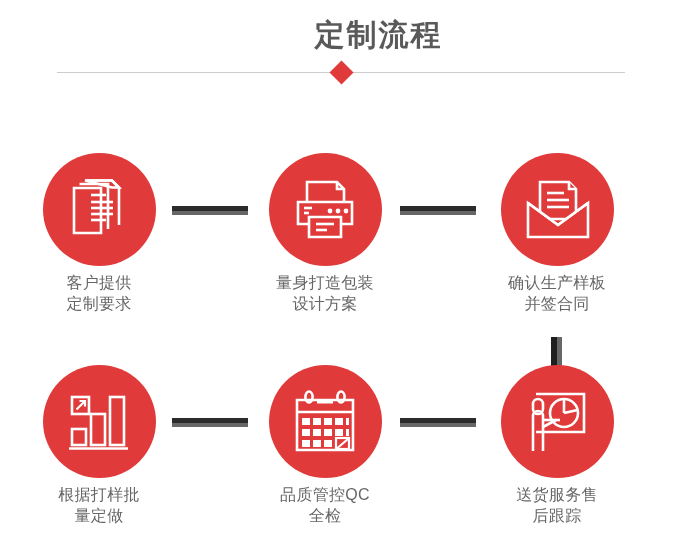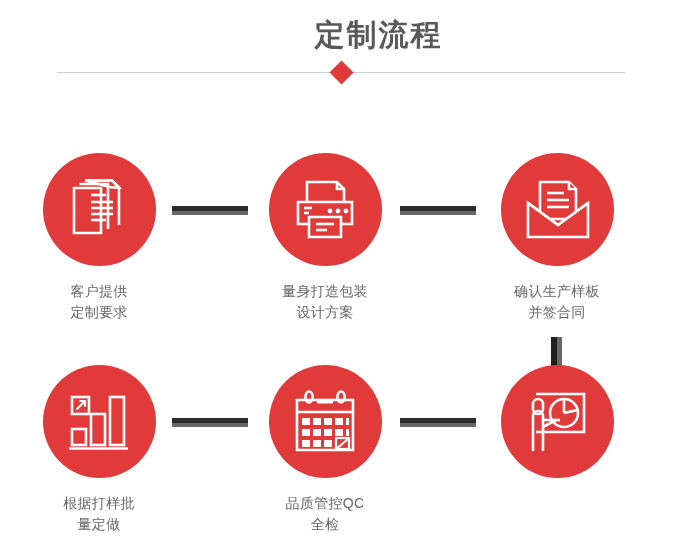--- a/index.html
+++ b/index.html
@@ -101,23 +101,23 @@
     border-radius: 50%;
     background: #e03a3a;
     display: flex;
     align-items: center;
     justify-content: center;
   }
   .step .circle svg {
     display: block;
   }
   .step .caption {
-    margin-top: 15px;
+    margin-top: 6px;
     text-align: center;
-    font-size: 14px;
+    font-size: 16px;
     line-height: 21px;
     color: #666666;
     letter-spacing: 0.3px;
     white-space: pre-line;
   }
 
   
   .step.c0 { left: 19px; }
   .step.c1 { left: 245px; }
   .step.c2 { left: 477px; }
@@ -344,16 +344,18 @@
             <line x1="42" y1="24" x2="55.5" y2="21"></line>
             <path d="M11,15 a5,5 0 0 1 10,0 l0,5 a5,5 0 0 1 -10,0 Z"></path>
             <path d="M11,27 L11,62"></path>
             <path d="M21,27 L21,62"></path>
             <path d="M11,27 a5,5 0 0 1 10,0"></path>
             <path d="M21,31 L38,31"></path>
             <path d="M21,38 L34,31"></path>
           </g>
         </svg>
       </div>
+      <div class="caption">送货服务售
+后跟踪</div>
     </div>
 
   </div>
 </div>
 
 </body></html>

